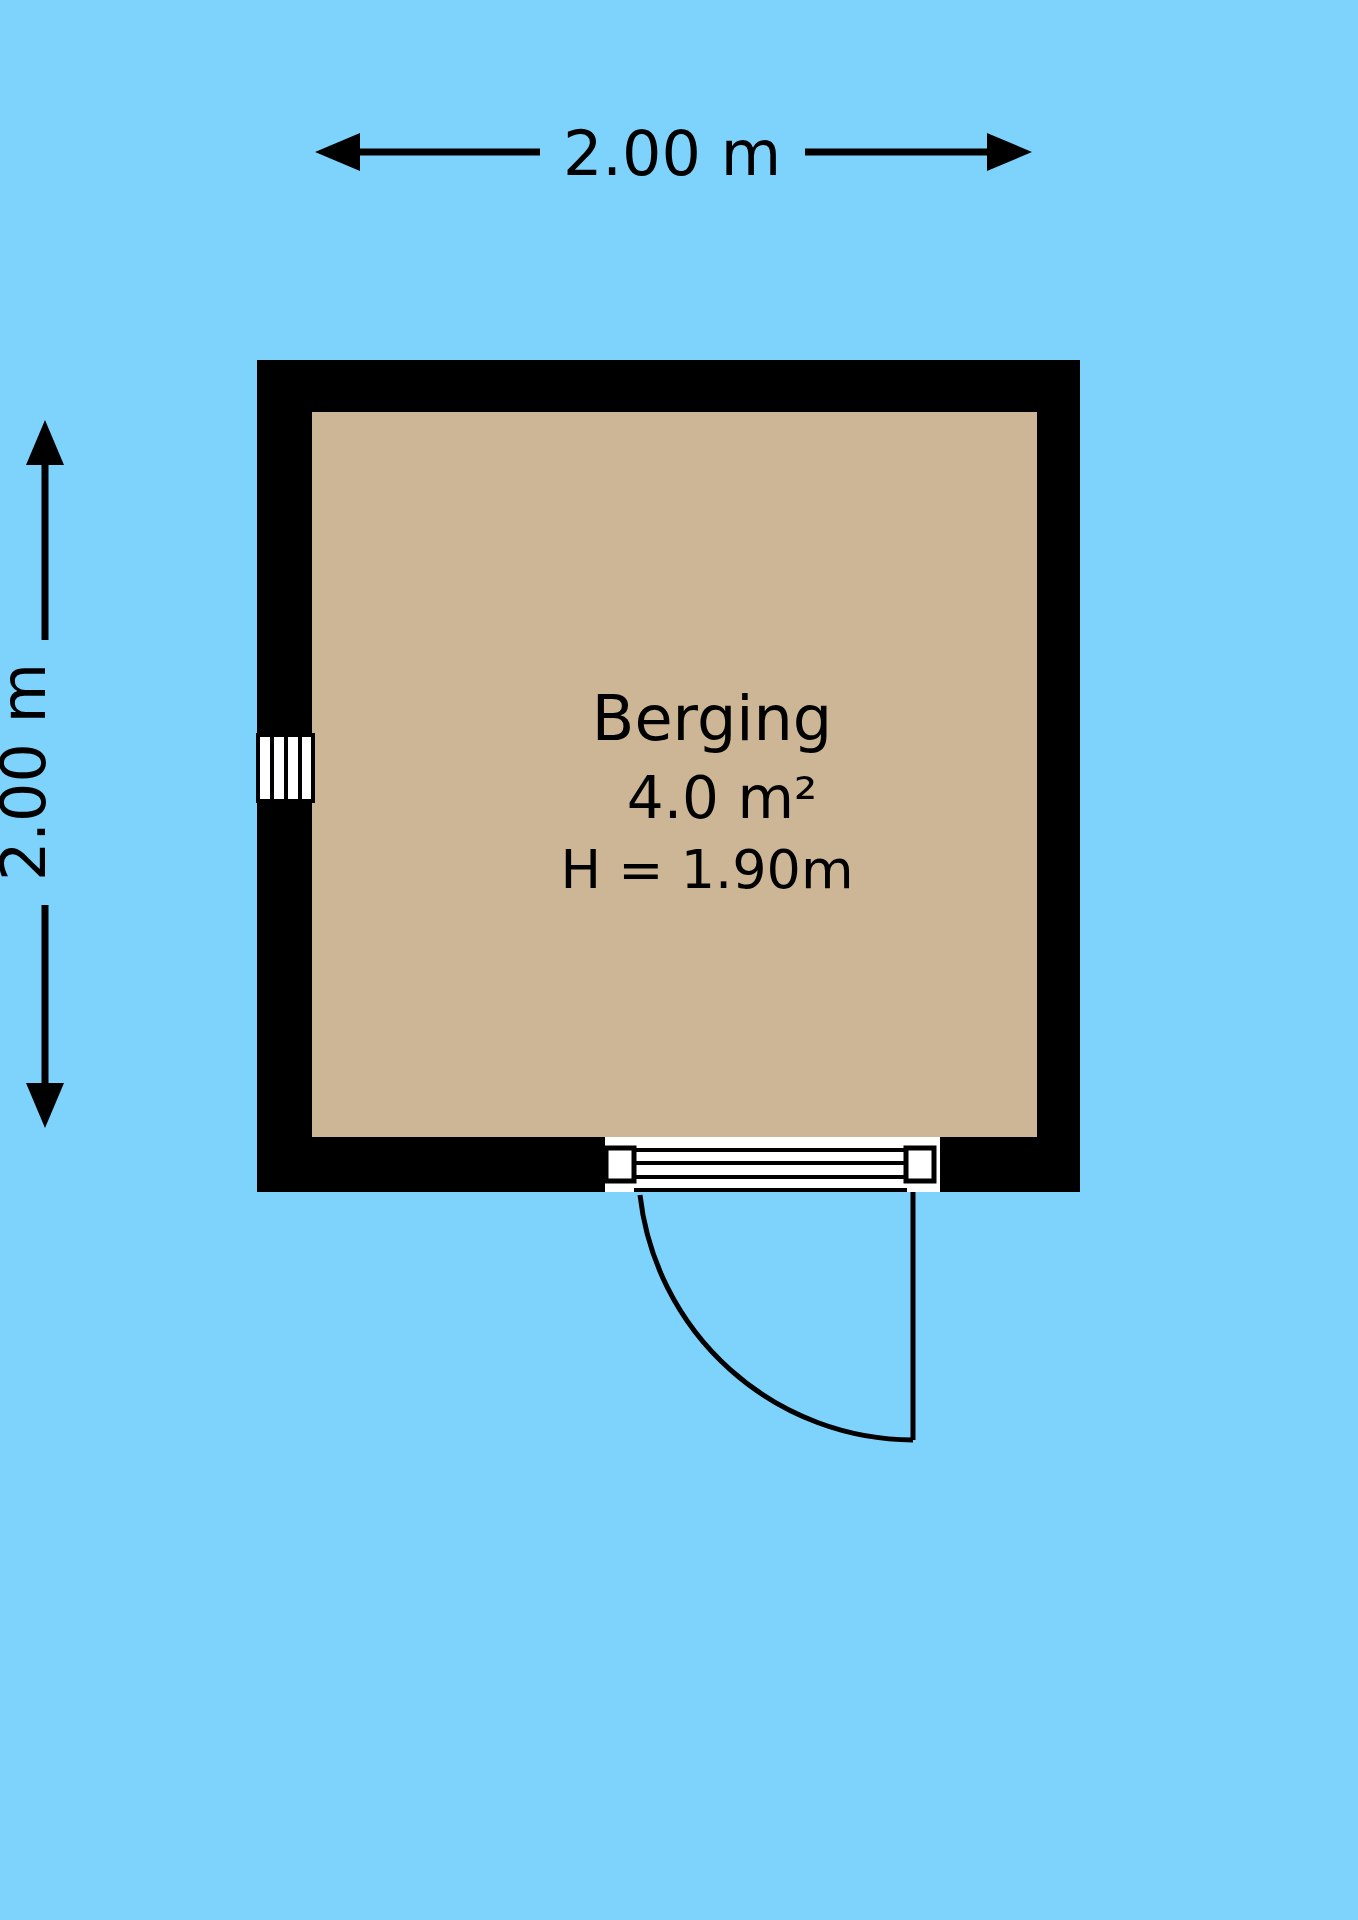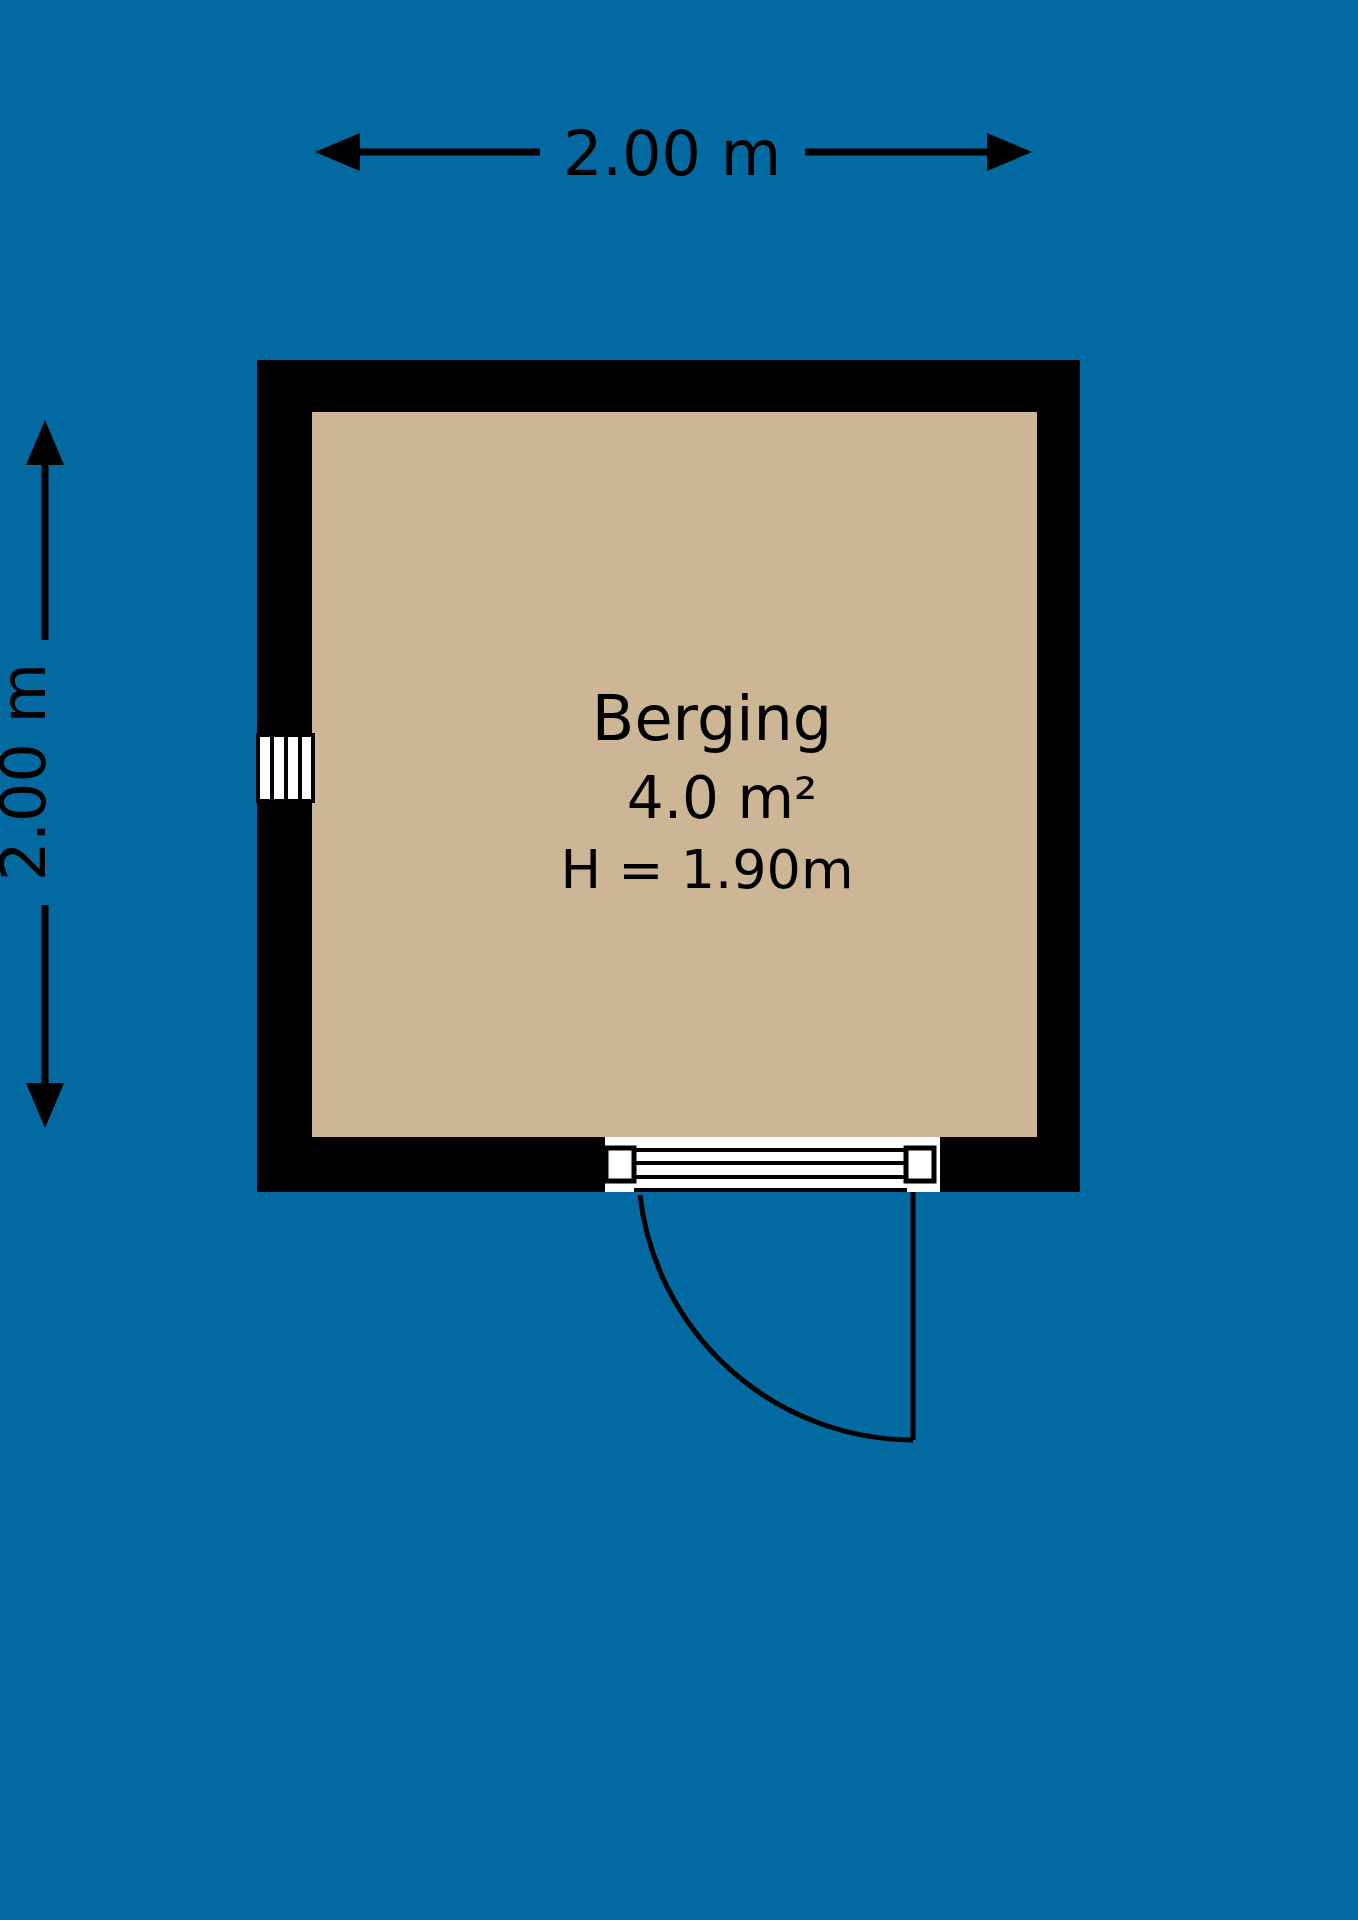--- a/index.html
+++ b/index.html
@@ -8,21 +8,21 @@
     padding: 0;
     background: #ffffff;
   }
   body {
     font-family: "DejaVu Sans", "Liberation Sans", sans-serif;
   }
   #plan-root {
     position: relative;
     width: 1358px;
     height: 1920px;
-    background: #0369a1;
+    background: #7dd3fc;
     overflow: hidden;
   }
   #plan-svg {
     position: absolute;
     left: 0;
     top: 0;
     width: 1358px;
     height: 1920px;
     display: block;
   }

